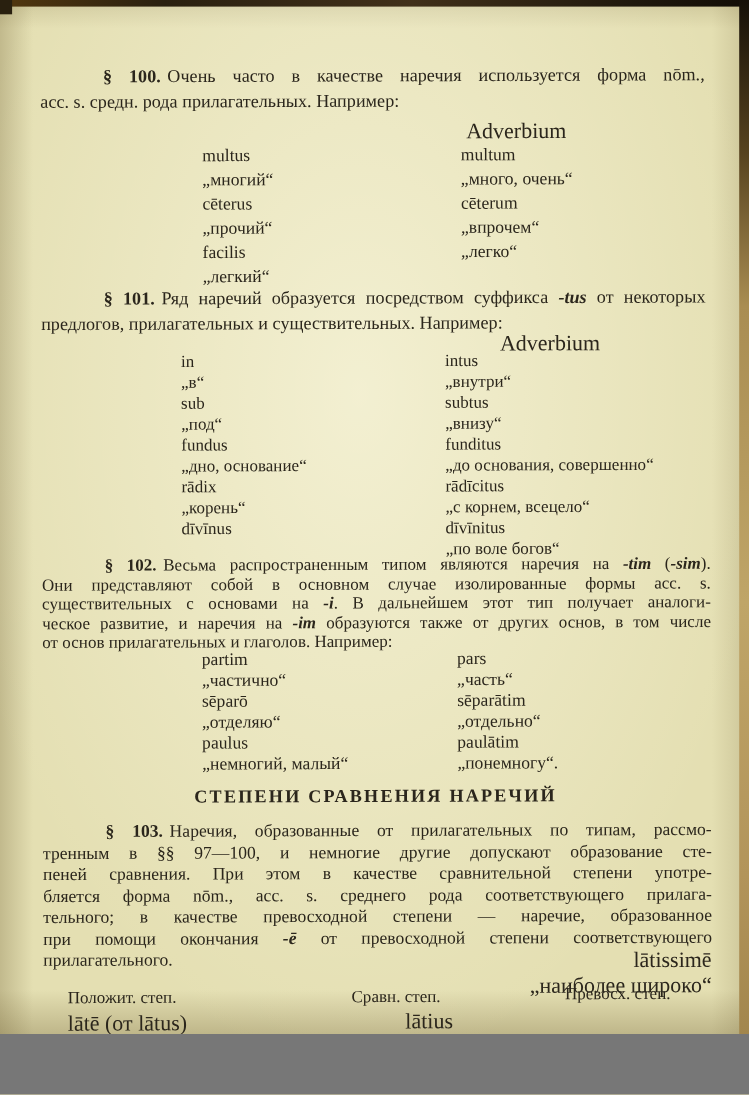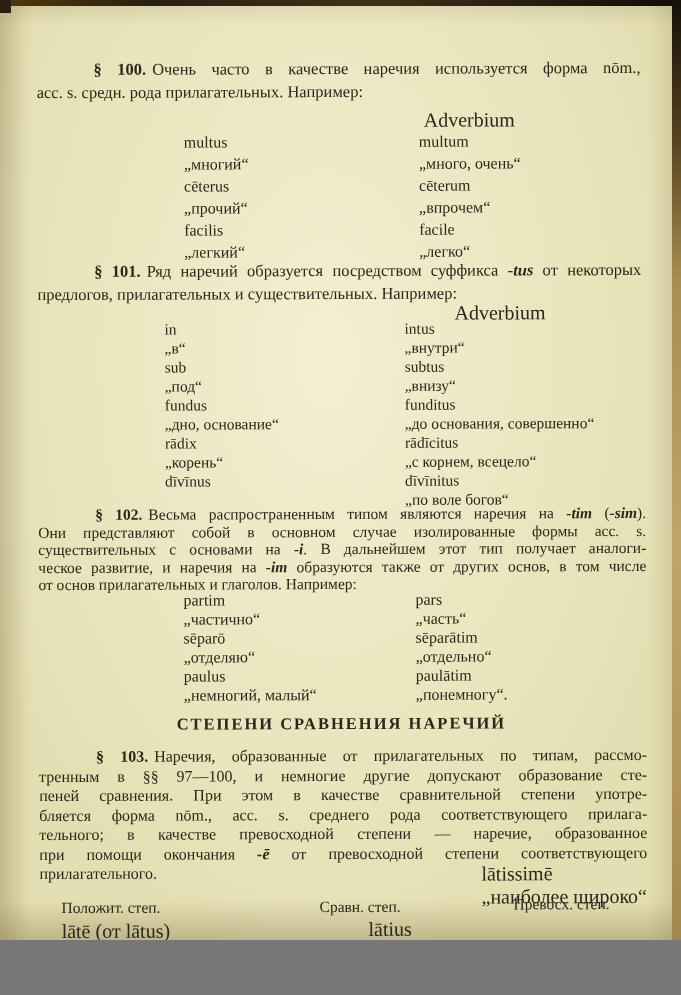--- a/index.html
+++ b/index.html
@@ -54,21 +54,21 @@
   .section-heading{position:absolute;top:714px;left:0;width:100%;text-align:center;
     font-weight:bold;font-size:16.5px;letter-spacing:2px;}
 
   .deg{position:absolute;font-size:20px;}
   .deg-h{font-size:15.5px;}
   .deg-h1{top:898px;left:60px;}
   .deg-h2{top:898px;left:318px;}
   .deg-h3{top:896px;left:512px;}
   .deg-c1{top:919px;left:60px;line-height:22.5px;}
   .deg-c2{top:918px;left:275px;line-height:22.5px;text-align:right;}
-  .deg-c3{top:863px;left:480px;line-height:22.5px;}
+  .deg-c3{top:863px;left:480px;line-height:22.5px;text-align:right;}
 
   .pageno{position:absolute;top:952px;left:40px;font-weight:bold;font-size:17px;}
 </style>
 </head>
 <body>
 
 <div class="page">
   <div class="edge-top"></div>
   <div class="corner-tl"></div>
   <div class="edge-right"></div>
@@ -102,21 +102,20 @@
           <div class="lat">cēterum</div>
           <div class="gloss">„впрочем“</div>
         </div>
       </div>
       <div class="pair-row">
         <div>
           <div class="lat">facilis</div>
           <div class="gloss">„легкий“</div>
         </div>
         <div>
-          <div class="lat">facile</div>
           <div class="gloss">„легко“</div>
         </div>
       </div>
     </div>
 
     <div class="para p101" style="top:259px;">
       <div class="line indent"><span class="head">§ 101.</span><span>Ряд наречий образуется посредством суффикса </span><span class="suf">-tus</span><span> от некоторых</span></div>
       <div class="line last">предлогов, прилагательных и существительных. Например:</div>
     </div>
 

